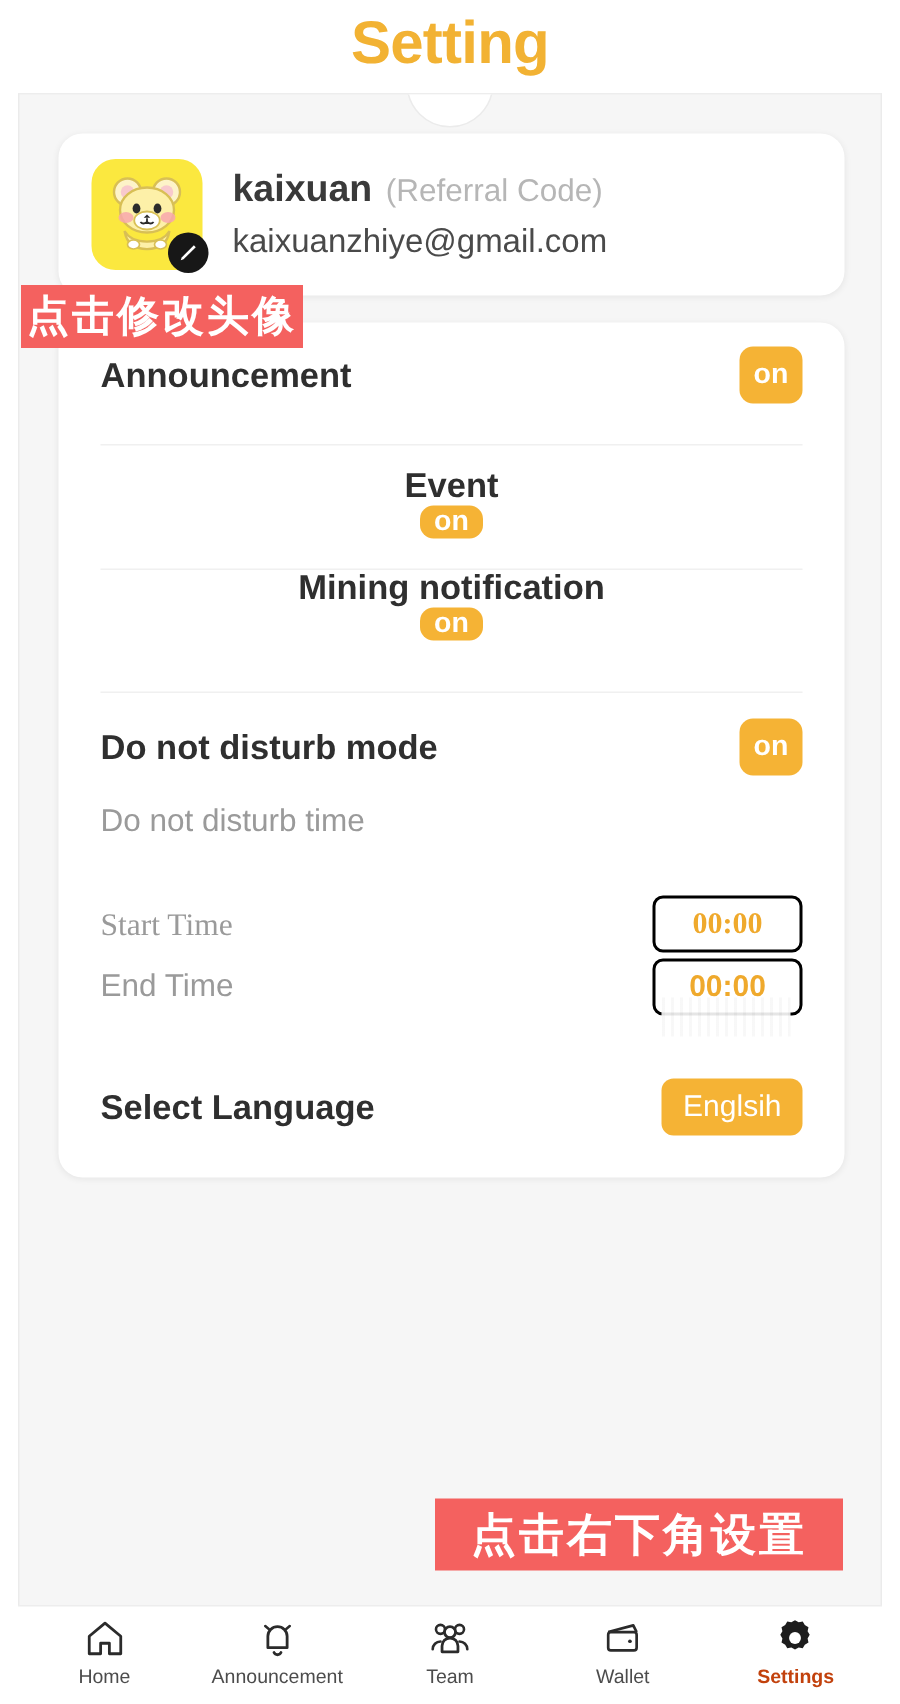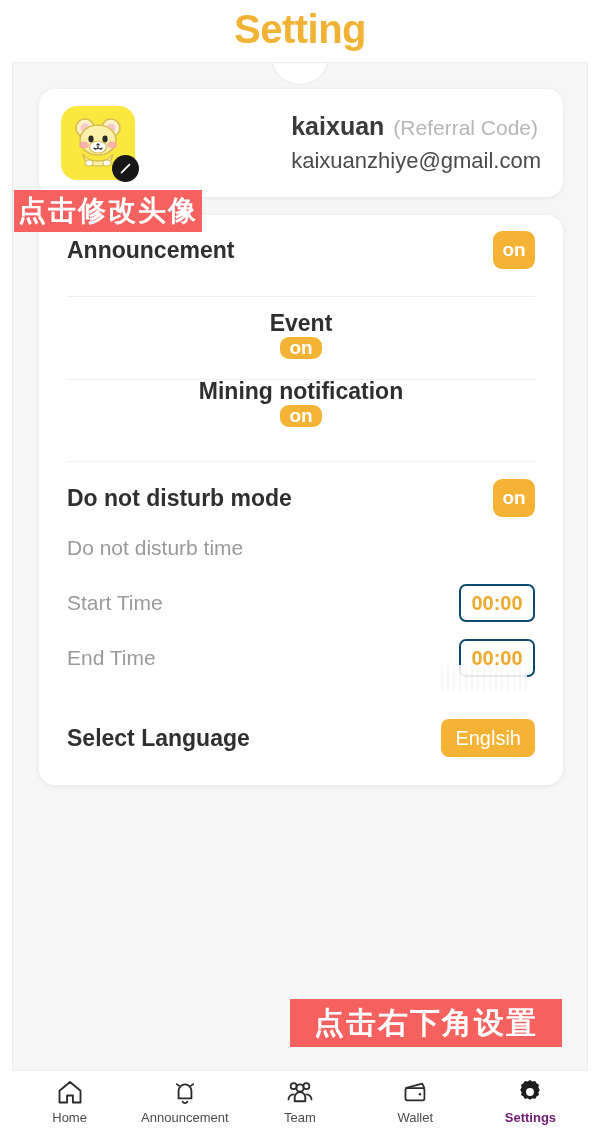--- a/index.html
+++ b/index.html
@@ -72,21 +72,20 @@
   #profile-card { top: 26px; height: 108px; }
   #settings-card { top: 152px; height: 570px; }
   #links-card    { top: 740px; height: 268px; }
 
   
   .profile-inner {
     display: flex;
     align-items: center;
     height: 100%;
     padding: 0 22px;
-    justify-content: space-between;
   }
 
   .avatar-wrap { position: relative; width: 74px; height: 74px; flex: 0 0 auto; }
 
   .avatar {
     width: 74px; height: 74px;
     border-radius: 16px;
     background: #fbe83f;
     overflow: hidden;
     position: relative;
@@ -133,22 +132,22 @@
     width: 42px; height: 38px;
     background: #f5b335;
     border-radius: 9px;
     color: #ffffff;
     font-size: 19px;
     font-weight: bold;
     display: flex; align-items: center; justify-content: center;
   }
 
   .time-box {
-    width: 76px; height: 38px;
-    border: 2px solid #0c4a6e;
+    width: 100px; height: 38px;
+    border: 2px solid #000000;
     border-radius: 7px;
     background: #ffffff;
     color: #efa92c;
     font-size: 20px;
     font-weight: bold;
     display: flex; align-items: center; justify-content: center;
   }
 
   .lang-pill {
     height: 38px;
@@ -216,21 +215,21 @@
   .nav-item {
     flex: 1;
     display: flex;
     flex-direction: column;
     align-items: center;
     padding-top: 6px;
   }
 
   .nav-icon { height: 30px; display: flex; align-items: center; justify-content: center; }
   .nav-label { font-size: 13px; color: #4c4c4c; margin-top: 3px; }
-  .nav-item.active .nav-label { font-weight: bold; color: #701a75; }
+  .nav-item.active .nav-label { font-weight: bold; color: #c2410c; }
 </style>
 </head>
 <body>
 
 <div id="screen">
 
   <div class="page-title">Setting</div>
 
   <div class="phone-frame">
     <div class="notch"></div>
@@ -302,21 +301,21 @@
 
       <div class="row" style="top:260px;">
         <span class="row-label-strong">Do not disturb mode</span>
         <span class="toggle-on">on</span>
       </div>
 
       <div class="row" style="top:310px;">
         <span class="row-label-muted">Do not disturb time</span>
       </div>
 
-      <div class="row" style="top:365px;">
+      <div class="row" style="top:378px;font-family:Liberation Serif, serif;">
         <span class="row-label-muted">Start Time</span>
         <span class="time-box">00:00</span>
       </div>
 
       <div class="row" style="top:420px;">
         <span class="row-label-muted">End Time</span>
         <span class="time-box">00:00</span>
       </div>
 
       <div class="hatch"></div>

